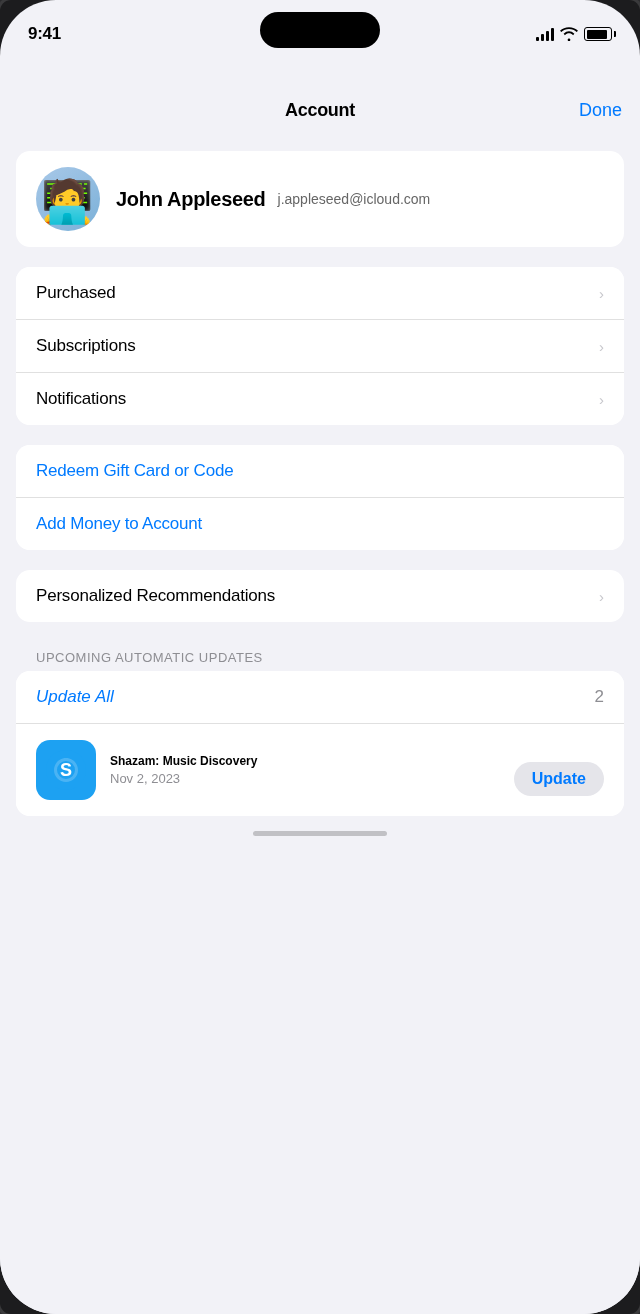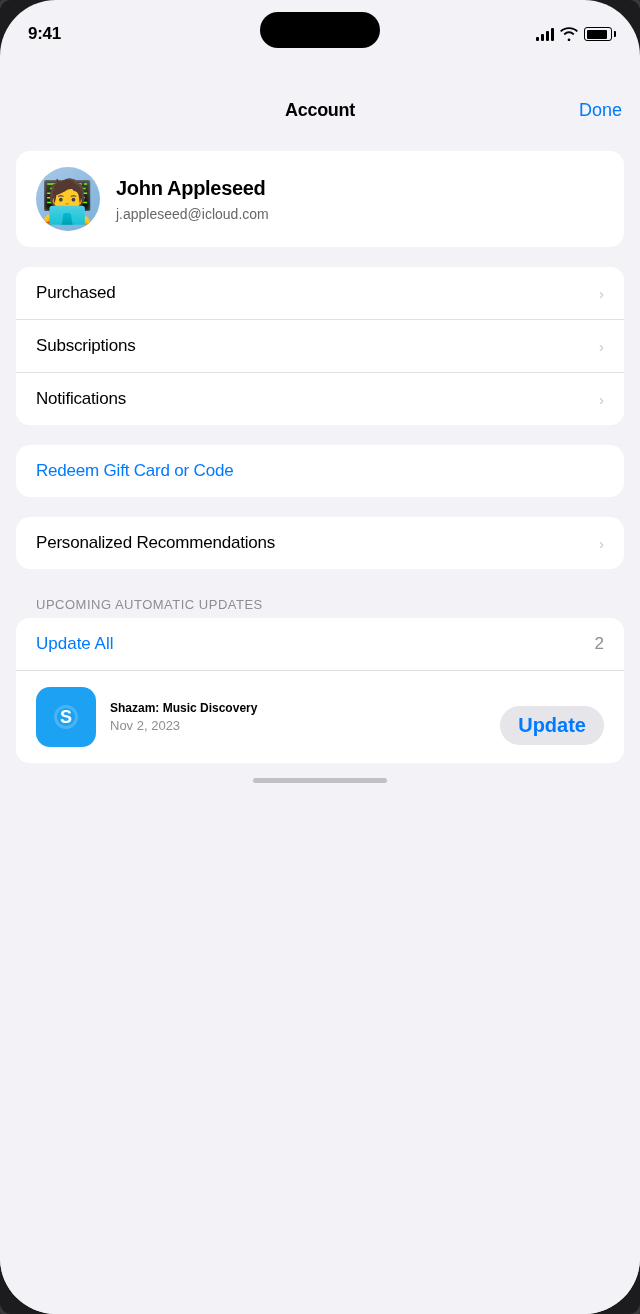--- a/index.html
+++ b/index.html
@@ -186,22 +186,23 @@
     }
 
     .avatar-emoji {
       font-size: 42px;
       line-height: 1;
       margin-top: 6px;
     }
 
     .profile-info {
       display: flex;
-      flex-direction: column;
-      gap: 6px;
+      flex-direction: row;
+      gap: 12px;
+      align-items: center;
     }
 
     .profile-name {
       font-size: 20px;
       font-weight: 600;
       color: #000;
       letter-spacing: -0.3px;
     }
 
     .profile-email {
@@ -254,20 +255,21 @@
       display: flex;
       align-items: center;
       justify-content: space-between;
       padding: 16px 20px;
       background: #fff;
     }
 
     .update-all-label {
       font-size: 17px;
       color: #007aff;
+      font-style: italic;
     }
 
     .update-count {
       font-size: 17px;
       color: #8e8e93;
     }
 
     
     .app-row {
       display: flex;
@@ -309,21 +311,21 @@
       font-size: 13px;
       color: #8e8e93;
       margin-top: 2px;
     }
 
     .update-button {
       background: #e5e5ea;
       border: none;
       border-radius: 20px;
       padding: 8px 18px;
-      font-size: 20px;
+      font-size: 16px;
       font-weight: 600;
       color: #007aff;
       cursor: pointer;
       flex-shrink: 0;
       margin-top: 17px;
     }
 
     .bottom-bar {
       height: 28px;
       display: flex;
@@ -403,20 +405,23 @@
             <span class="menu-row-label">Notifications</span>
             <span class="chevron">›</span>
           </div>
         </div>
       </div>
 
       <div class="section">
         <div class="card">
           <div class="menu-row">
             <span class="menu-row-label blue">Redeem Gift Card or Code</span>
+          </div>
+          <div class="menu-row">
+            <span class="menu-row-label blue">Add Money to Account</span>
           </div>
         </div>
       </div>
 
       <div class="section">
         <div class="card">
           <div class="menu-row">
             <span class="menu-row-label">Personalized Recommendations</span>
             <span class="chevron">›</span>
           </div>

